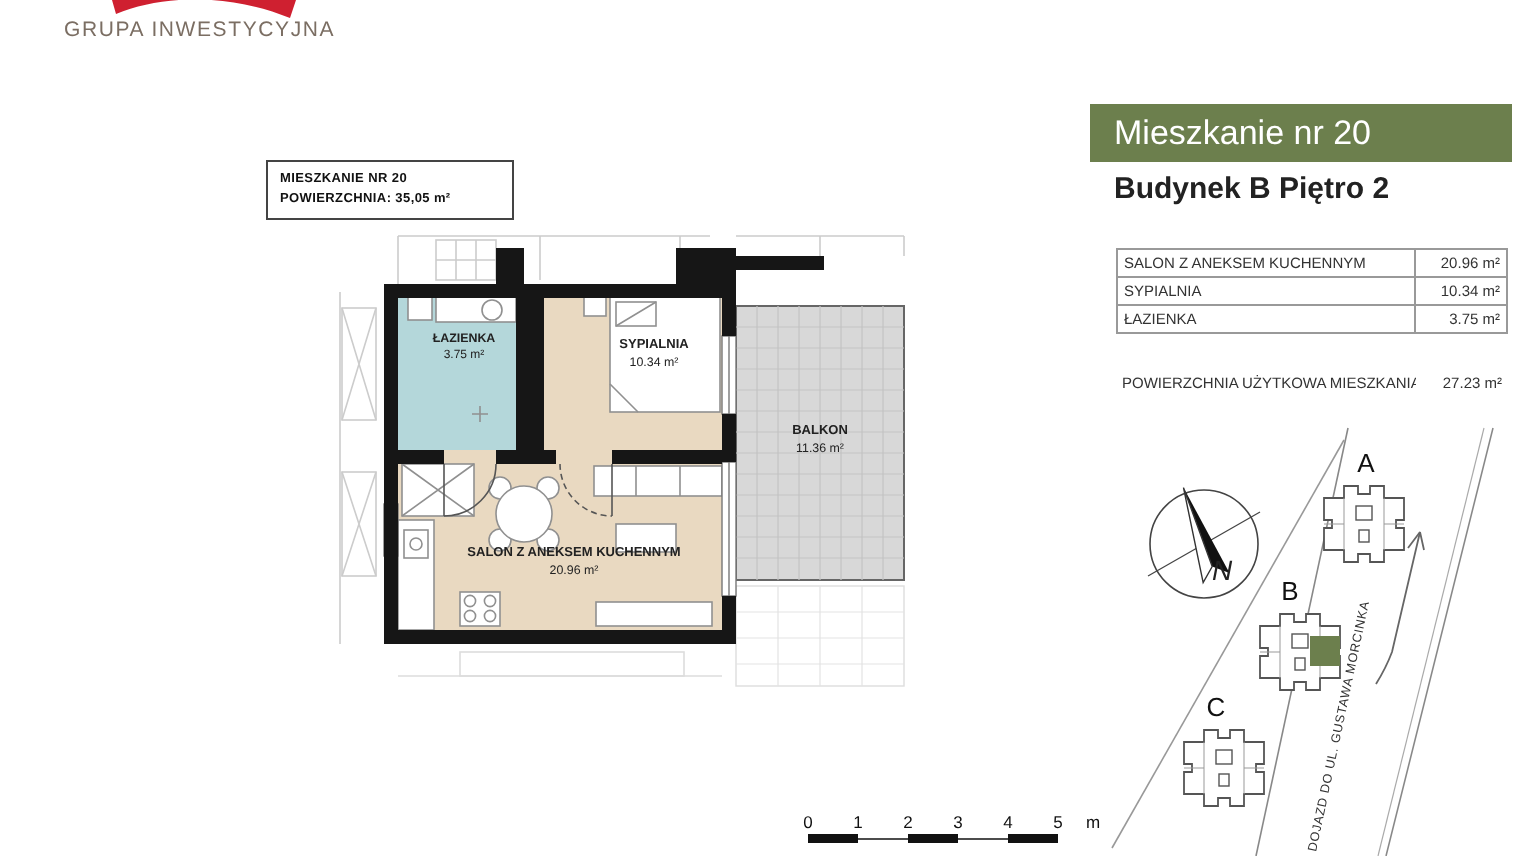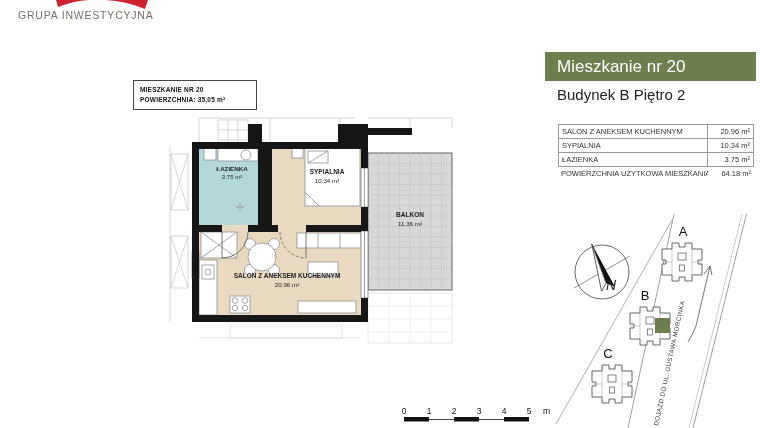--- a/index.html
+++ b/index.html
@@ -3,37 +3,37 @@
 <meta charset="utf-8">
 <style>
   :root{ --accent:#6c7f4d; --logo-red:#cf2030; --logo-green:#8ba45f; }
   *{margin:0;padding:0;box-sizing:border-box}
   html,body{width:760px;height:428px;overflow:hidden;background:#fff;
     font-family:"Liberation Sans", sans-serif;}
   .stage{position:relative;width:760px;height:428px;background:#fff;overflow:hidden}
 
   
   .logo-left{position:absolute;left:18px;top:0;width:150px;height:28px;overflow:hidden}
-  .logo-left .txt{position:absolute;left:0;top:9px;font-size:10.5px;letter-spacing:.8px;color:#7b6e63;white-space:nowrap}
+  .logo-left .txt{position:absolute;left:14px;top:9px;font-size:10.5px;letter-spacing:.8px;color:#7b6e63;white-space:nowrap}
   .logo-right{position:absolute;left:592px;top:0;width:160px;height:20px;overflow:hidden}
   .logo-right .txt{position:absolute;left:50px;top:-5px;font-size:15px;letter-spacing:2.5px;color:var(--logo-green);white-space:nowrap}
 
   
   .title-bar{position:absolute;left:545px;top:52px;width:211px;height:29px;background:var(--accent);
     color:#fff;font-size:17px;line-height:29px;padding-left:12px}
-  .subtitle{position:absolute;left:545px;top:86px;width:211px;padding-left:12px;font-size:15px;color:#222;font-weight:400}
+  .subtitle{position:absolute;left:545px;top:86px;width:211px;padding-left:12px;font-size:15px;color:#222;font-weight:700}
 
   
   .area-table{position:absolute;left:558px;top:124px;width:196px;font-size:7.5px;color:#333}
   .area-table .box{border:1px solid #999}
   .area-table .row{display:flex;align-items:stretch}
   .area-table .box .row + .row{border-top:1px solid #999}
   .area-table .lbl{flex:1;padding:2px 3px;white-space:nowrap;overflow:hidden}
   .area-table .val{width:46px;text-align:right;padding:2px 3px;border-left:1px solid #999;white-space:nowrap}
-  .area-table .sum{margin-top:0}
+  .area-table .sum{margin-top:18px}
   .area-table .sum .val{border-left:none}
 
   
   .plan-label{position:absolute;left:133px;top:80px;width:124px;border:1px solid #444;background:#fff;
     padding:4px 6px;font-size:6.5px;font-weight:bold;line-height:1.5;color:#111;letter-spacing:.2px;white-space:nowrap}
 
   svg{position:absolute;overflow:visible}
   .svg-clip{overflow:hidden}
   text{font-family:"Liberation Sans", sans-serif}
 </style>
@@ -63,21 +63,21 @@
         <div class="lbl">SYPIALNIA</div>
         <div class="val">10.34 m²</div>
       </div>
       <div class="row">
         <div class="lbl">ŁAZIENKA</div>
         <div class="val">3.75 m²</div>
       </div>
     </div>
     <div class="row sum">
       <div class="lbl">POWIERZCHNIA UŻYTKOWA MIESZKANIA</div>
-      <div class="val">64.18 m²</div>
+      <div class="val">27.23 m²</div>
     </div>
   </div>
 
   <div class="plan-label">
     <div>MIESZKANIE NR 20</div>
     <div>POWIERZCHNIA: 35,05 m²</div>
   </div>
 
   <svg style="left:160px;top:110px" width="310" height="255" viewBox="0 0 310 255">
 

